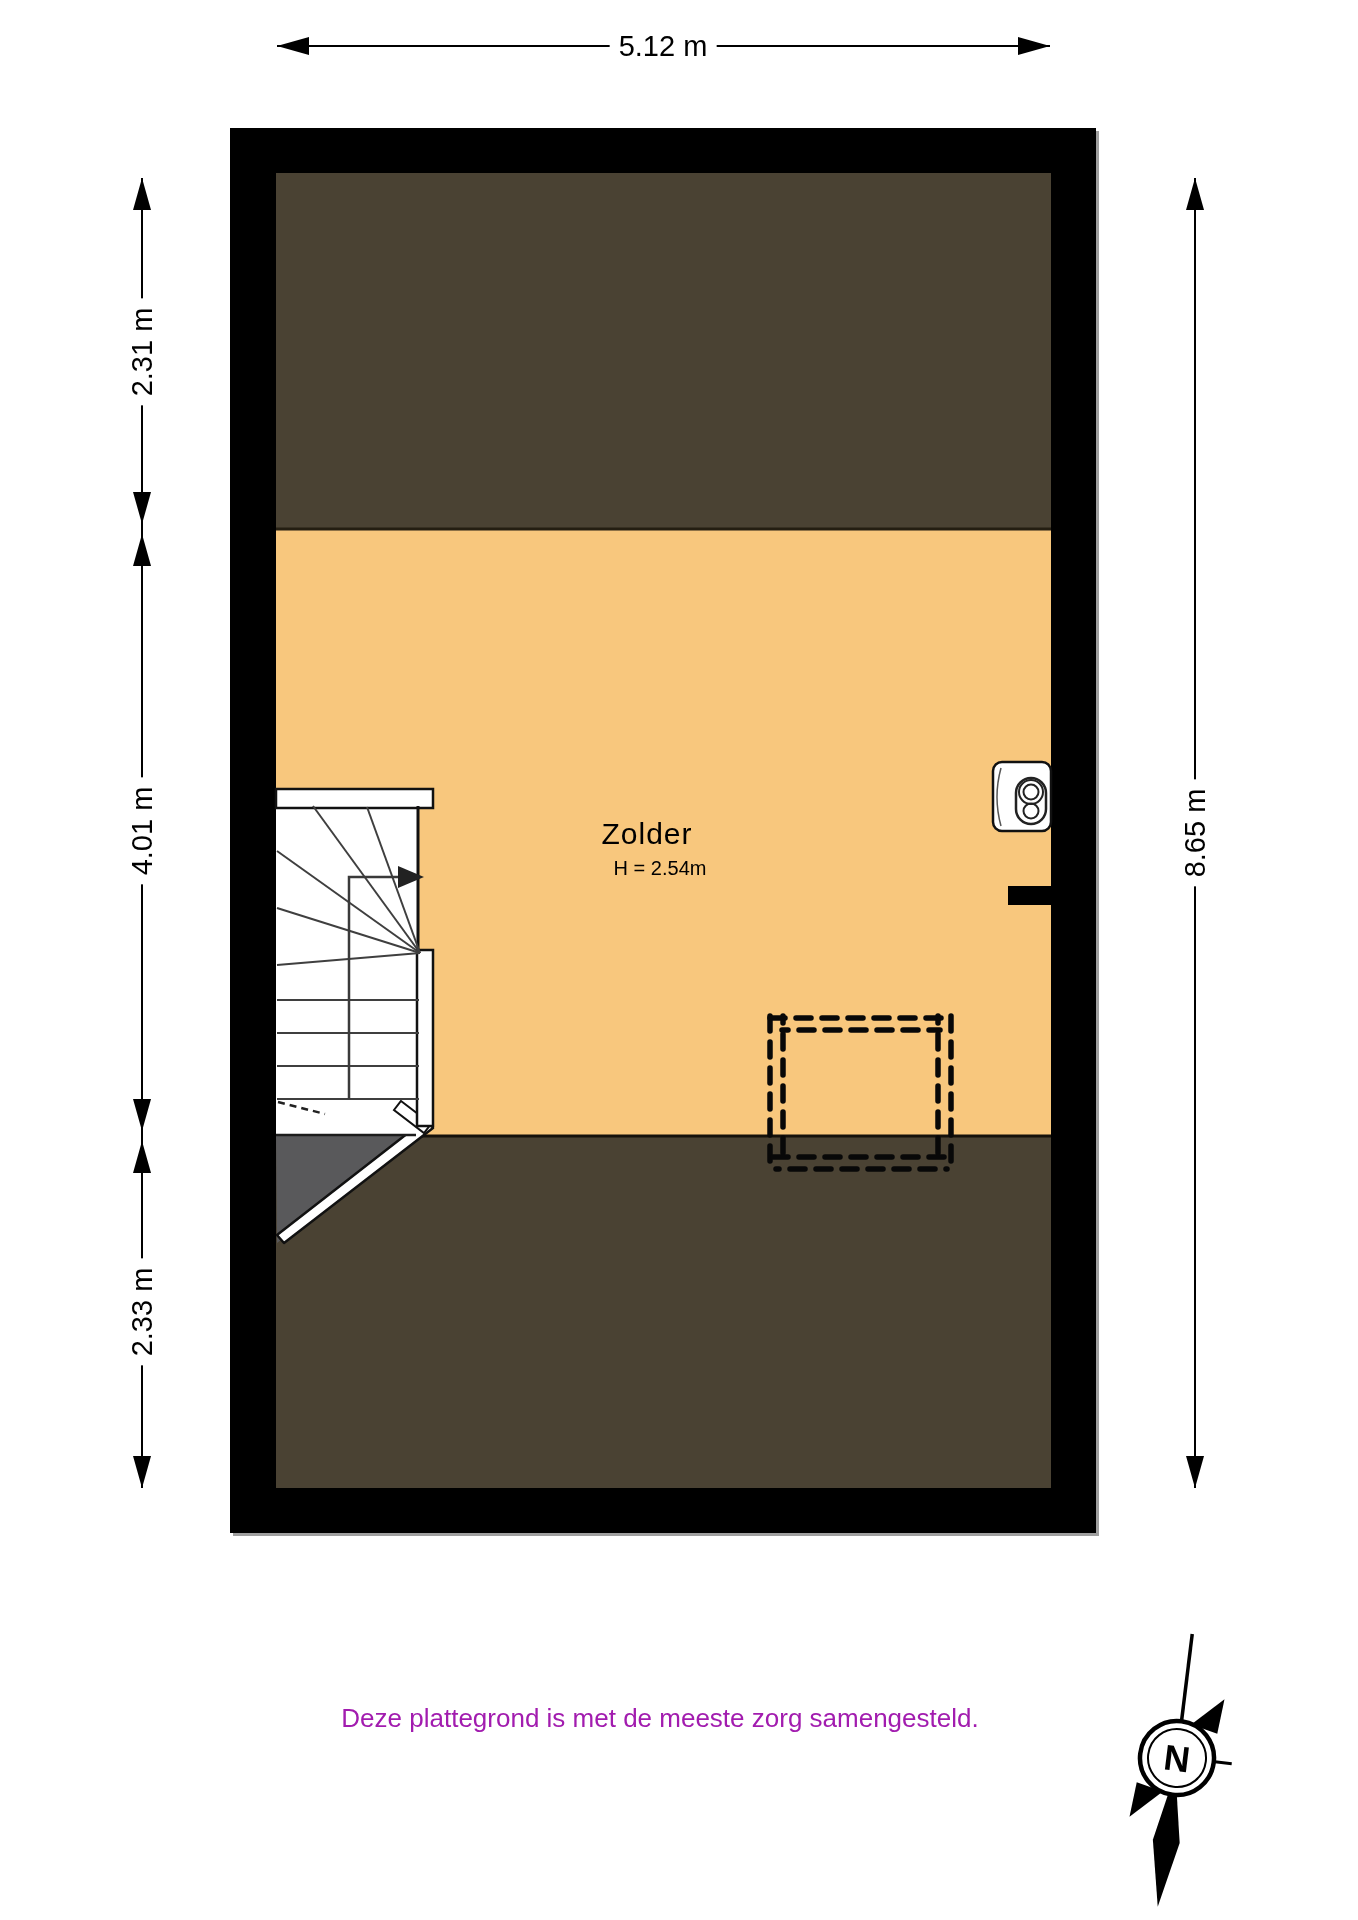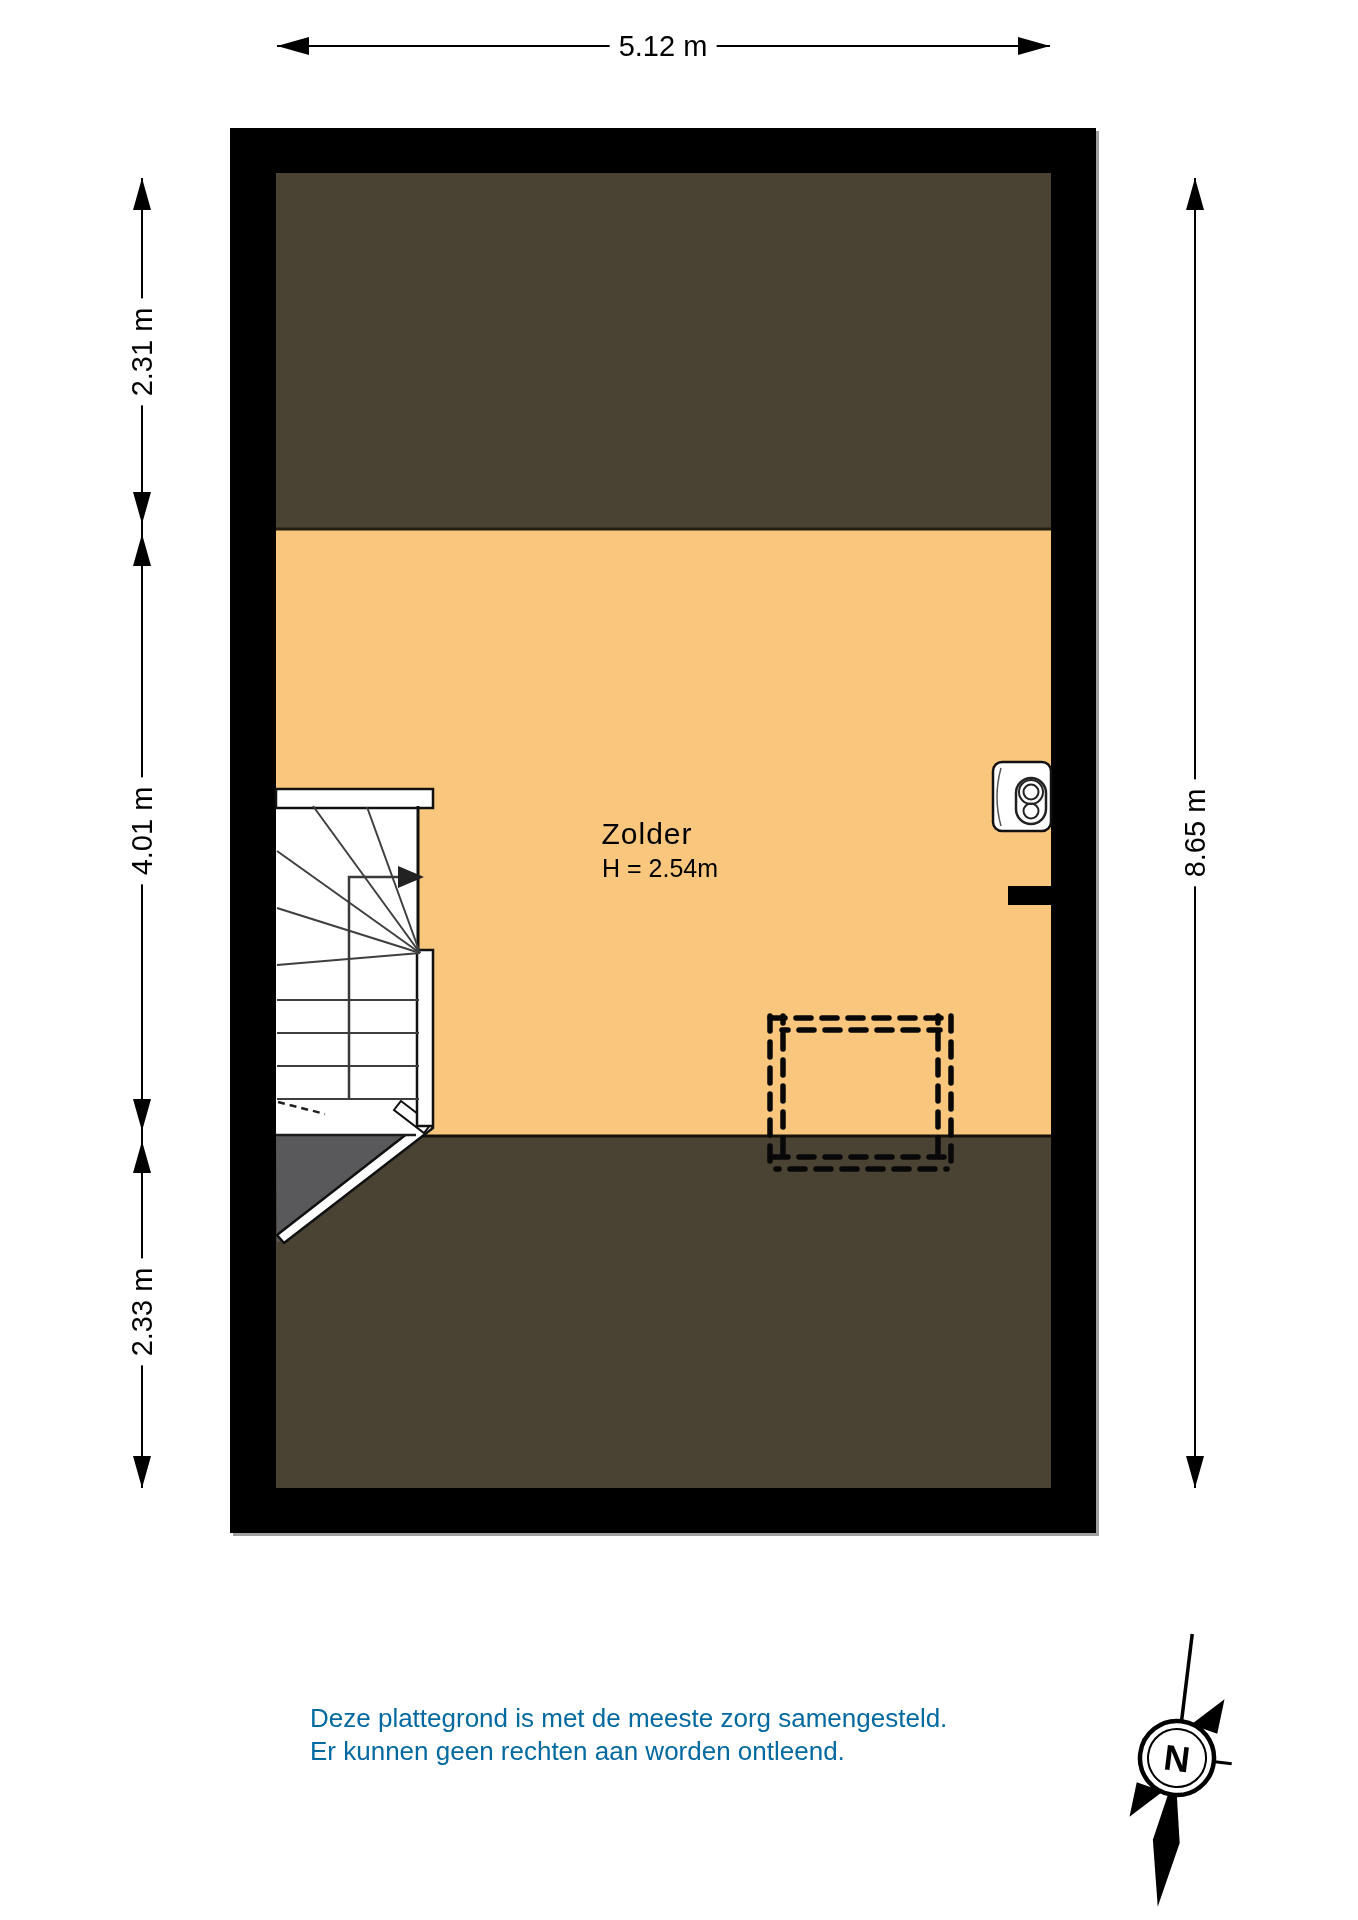--- a/index.html
+++ b/index.html
@@ -13,22 +13,22 @@
               box-shadow:3px 3px 0 #9f9f9f;}
   .floor{left:276px;top:173px;width:775px;height:1315px;background:#F8C77D;}
   .zone-top{left:276px;top:173px;width:775px;height:356px;background:#4A4233;}
   .zone-bottom{left:276px;top:1136px;width:775px;height:352px;background:#4A4233;}
   svg.overlay{position:absolute;left:0;top:0;width:1358px;height:1920px;z-index:5;}
   
   .lbl{position:absolute;z-index:10;white-space:nowrap;color:#000;}
   .dim{font-size:29px;background:#fff;padding:2px 9px;transform:translate(-50%,-50%);}
   .dim.vert{transform:translate(-50%,-50%) rotate(-90deg);}
   .room-name{font-size:30px;transform:translate(-50%,-50%);letter-spacing:1px;}
-  .room-h{font-size:25px;transform:translate(-50%,-50%);}
-  .disclaimer{left:310px;top:1702px;width:700px;text-align:left;font-size:26px;line-height:33px;color:#0369a1;}
+  .room-h{font-size:20px;transform:translate(-50%,-50%);}
+  .disclaimer{left:310px;top:1702px;width:700px;text-align:center;font-size:26px;line-height:33px;color:#a21caf;}
 </style>
 </head>
 <body>
 
 <div class="canvas">
 
   <div class="abs outer-wall"></div>
   <div class="abs floor"></div>
   <div class="abs zone-top"></div>
   <div class="abs zone-bottom"></div>
@@ -123,16 +123,15 @@
   <div class="lbl dim vert" style="left:142px;top:352px;">2.31 m</div>
   <div class="lbl dim vert" style="left:142px;top:831px;">4.01 m</div>
   <div class="lbl dim vert" style="left:142px;top:1312px;">2.33 m</div>
   <div class="lbl dim vert" style="left:1195px;top:833px;">8.65 m</div>
 
   <div class="lbl room-name" style="left:647px;top:834px;">Zolder</div>
   <div class="lbl room-h" style="left:660px;top:868px;">H = 2.54m</div>
 
   <div class="lbl disclaimer">
     <div>Deze plattegrond is met de meeste zorg samengesteld.</div>
-    <div>Er kunnen geen rechten aan worden ontleend.</div>
   </div>
 
 </div>
 
 </body></html>

